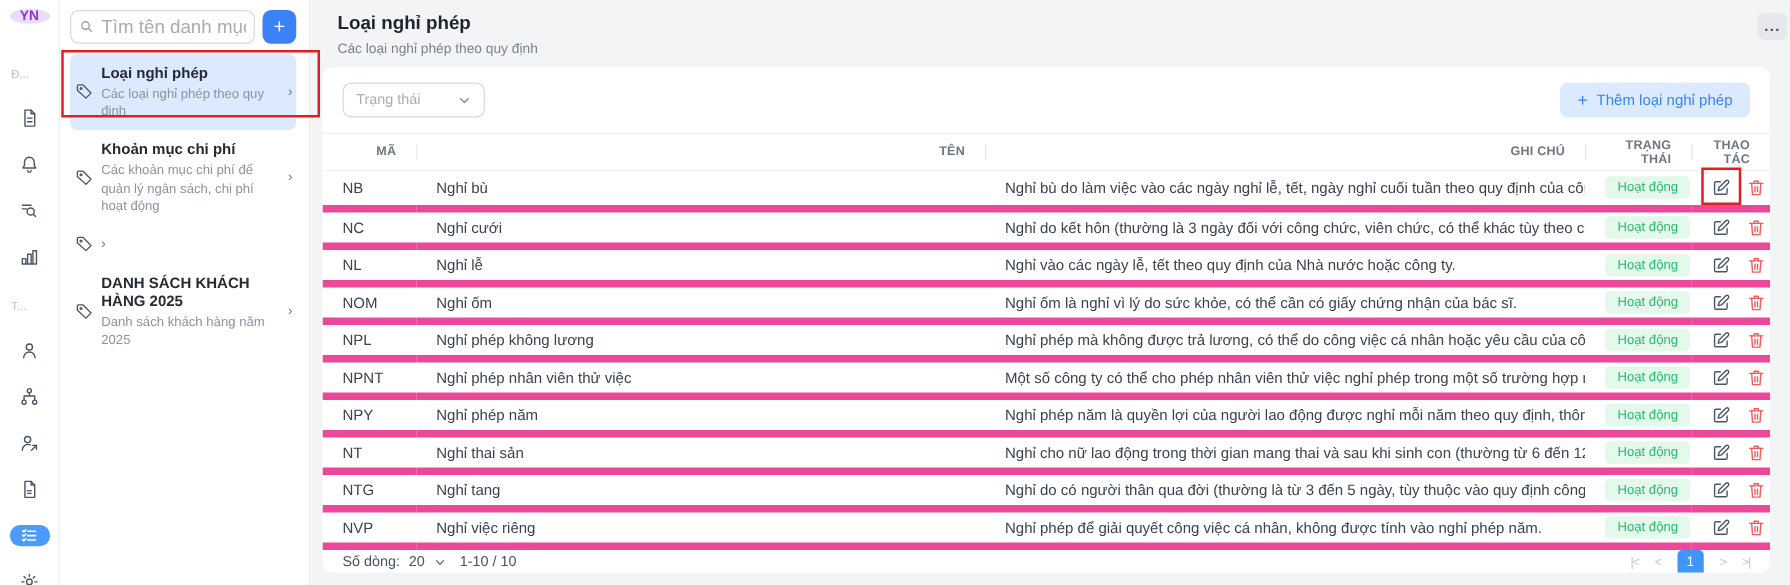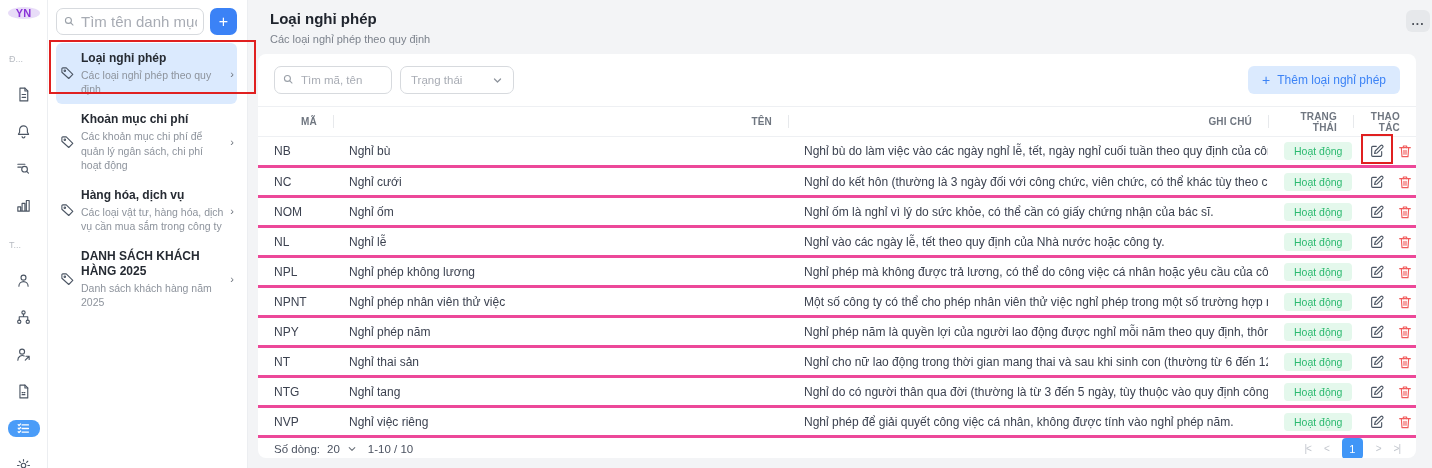--- a/index.html
+++ b/index.html
@@ -65,21 +65,21 @@
              font-size:12px; display:flex; align-items:center; gap:7px; padding:0 14px; cursor:pointer; }
   .add-btn .plus { font-size:14px; }
 
   table { width:100%; border-collapse:collapse; table-layout:fixed; }
   col.c-code { width:75px; } col.c-name { width:455px; } col.c-note { width:480px; }
   col.c-status { width:85px; } col.c-act { width:63px; }
   th { font-size:10px; color:#6f7680; text-align:right; padding:0 16px; height:30px;
        border-top:1px solid #eef0f3; border-bottom:1px solid #eef0f3; font-weight:bold;
        letter-spacing:.2px; position:relative; }
   th + th:before { content:""; position:absolute; left:0; top:8px; bottom:8px; width:1px; background:#e7e9ec; }
-  td { font-size:12px; color:#3c4250; padding:0 16px; height:30px; border-bottom:3px solid #ec4899;
+  td { font-size:12px; color:#3c4250; padding:0 16px; height:30px; border-bottom:6px solid #ec4899;
        white-space:nowrap; overflow:hidden; }
   .badge { display:inline-block; background:#e4f8ec; color:#2cba70; font-size:10.5px;
            padding:3px 10px; border-radius:4px; }
   .icon-btn { display:inline-flex; width:16px; height:16px; vertical-align:middle; cursor:pointer; }
   .icon-btn svg { width:16px; height:16px; }
   .edit { color:#4b5563; margin-right:12px; }
   .del { color:#f15b5b; }
 
   .card-footer { display:flex; justify-content:space-between; align-items:center; padding:0 16px;
                  height:22px; font-size:11.5px; color:#4b5260; }
@@ -208,24 +208,20 @@
         <span class="cat-desc" style="display:block">Các khoản mục chi phí để quản lý ngân sách, chi phí hoạt động</span>
       </span>
       <span class="cat-chevron">›</span>
     </div>
 
     <div class="cat-item">
       <span class="cat-tag-icon"><svg viewBox="0 0 24 24" fill="none" stroke="currentColor" stroke-width="1.7" stroke-linecap="round" stroke-linejoin="round">
             <path d="M3 10V4.5A1.5 1.5 0 0 1 4.5 3H10l10.5 10.5-6.5 6.5L3 10z"></path>
             <circle cx="7.7" cy="7.7" r="1.2"></circle>
           </svg></span>
-      <span class="cat-text">
-        <span class="cat-title" style="display:block">Hàng hóa, dịch vụ</span>
-        <span class="cat-desc" style="display:block">Các loại vật tư, hàng hóa, dịch vụ cần mua sắm trong công ty</span>
-      </span>
       <span class="cat-chevron">›</span>
     </div>
 
     <div class="cat-item">
       <span class="cat-tag-icon"><svg viewBox="0 0 24 24" fill="none" stroke="currentColor" stroke-width="1.7" stroke-linecap="round" stroke-linejoin="round">
             <path d="M3 10V4.5A1.5 1.5 0 0 1 4.5 3H10l10.5 10.5-6.5 6.5L3 10z"></path>
             <circle cx="7.7" cy="7.7" r="1.2"></circle>
           </svg></span>
       <span class="cat-text">
         <span class="cat-title" style="display:block">DANH SÁCH KHÁCH HÀNG 2025</span>
@@ -240,27 +236,20 @@
       <div>
         <div class="page-title">Loại nghỉ phép</div>
         <div class="page-subtitle">Các loại nghỉ phép theo quy định</div>
       </div>
       <button class="more-btn">...</button>
     </div>
 
     <div class="card">
       <div class="toolbar">
         <div class="toolbar-left">
-          <div class="tb-search-wrap">
-            <svg class="tb-search-glyph" viewBox="0 0 24 24" fill="none" stroke="currentColor" stroke-width="2" stroke-linecap="round">
-                <circle cx="10" cy="10" r="5.5"></circle>
-                <path d="M14.5 14.5l4 4"></path>
-              </svg>
-            <input class="tb-search" type="text" placeholder="Tìm mã, tên" style="">
-          </div>
           <div class="tb-select">
             <span>Trạng thái</span>
             <svg viewBox="0 0 18 18" fill="none" stroke="currentColor" stroke-width="2" stroke-linecap="round" stroke-linejoin="round">
                 <polyline points="4 6.5 9 11.5 14 6.5"></polyline>
               </svg>
           </div>
         </div>
         <button class="add-btn">
           <span class="plus">+</span>
           <span>Thêm loại nghỉ phép</span>
@@ -318,42 +307,42 @@
                   </span><span class="icon-btn del">
                     <svg viewBox="0 0 24 24" fill="none" stroke="currentColor" stroke-width="1.7" stroke-linecap="round" stroke-linejoin="round">
                       <path d="M4 7h16"></path>
                       <path d="M9.5 7V4.5h5V7"></path>
                       <path d="M6.5 7l1 13.5h9l1-13.5"></path>
                       <path d="M10.5 11v6M13.5 11v6"></path>
                     </svg>
                   </span></td>
             </tr>
             <tr>
+              <td>NL</td>
+              <td>Nghỉ lễ</td>
+              <td>Nghỉ vào các ngày lễ, tết theo quy định của Nhà nước hoặc công ty.</td>
+              <td><span class="badge">Hoạt động</span></td>
+              <td class="action-cell"><span class="icon-btn edit">
+                    <svg viewBox="0 0 24 24" fill="none" stroke="currentColor" stroke-width="1.7" stroke-linecap="round" stroke-linejoin="round">
+                      <path d="M11 5H5.5A1.5 1.5 0 0 0 4 6.5v12A1.5 1.5 0 0 0 5.5 20h12a1.5 1.5 0 0 0 1.5-1.5V13"></path>
+                      <path d="M17.8 3.7a2 2 0 0 1 2.8 2.8L12.2 14.9l-3.8.9.9-3.8z"></path>
+                    </svg>
+                  </span><span class="icon-btn del">
+                    <svg viewBox="0 0 24 24" fill="none" stroke="currentColor" stroke-width="1.7" stroke-linecap="round" stroke-linejoin="round">
+                      <path d="M4 7h16"></path>
+                      <path d="M9.5 7V4.5h5V7"></path>
+                      <path d="M6.5 7l1 13.5h9l1-13.5"></path>
+                      <path d="M10.5 11v6M13.5 11v6"></path>
+                    </svg>
+                  </span></td>
+            </tr>
+            <tr>
               <td>NOM</td>
               <td>Nghỉ ốm</td>
               <td>Nghỉ ốm là nghỉ vì lý do sức khỏe, có thể cần có giấy chứng nhận của bác sĩ.</td>
-              <td><span class="badge">Hoạt động</span></td>
-              <td class="action-cell"><span class="icon-btn edit">
-                    <svg viewBox="0 0 24 24" fill="none" stroke="currentColor" stroke-width="1.7" stroke-linecap="round" stroke-linejoin="round">
-                      <path d="M11 5H5.5A1.5 1.5 0 0 0 4 6.5v12A1.5 1.5 0 0 0 5.5 20h12a1.5 1.5 0 0 0 1.5-1.5V13"></path>
-                      <path d="M17.8 3.7a2 2 0 0 1 2.8 2.8L12.2 14.9l-3.8.9.9-3.8z"></path>
-                    </svg>
-                  </span><span class="icon-btn del">
-                    <svg viewBox="0 0 24 24" fill="none" stroke="currentColor" stroke-width="1.7" stroke-linecap="round" stroke-linejoin="round">
-                      <path d="M4 7h16"></path>
-                      <path d="M9.5 7V4.5h5V7"></path>
-                      <path d="M6.5 7l1 13.5h9l1-13.5"></path>
-                      <path d="M10.5 11v6M13.5 11v6"></path>
-                    </svg>
-                  </span></td>
-            </tr>
-            <tr>
-              <td>NL</td>
-              <td>Nghỉ lễ</td>
-              <td>Nghỉ vào các ngày lễ, tết theo quy định của Nhà nước hoặc công ty.</td>
               <td><span class="badge">Hoạt động</span></td>
               <td class="action-cell"><span class="icon-btn edit">
                     <svg viewBox="0 0 24 24" fill="none" stroke="currentColor" stroke-width="1.7" stroke-linecap="round" stroke-linejoin="round">
                       <path d="M11 5H5.5A1.5 1.5 0 0 0 4 6.5v12A1.5 1.5 0 0 0 5.5 20h12a1.5 1.5 0 0 0 1.5-1.5V13"></path>
                       <path d="M17.8 3.7a2 2 0 0 1 2.8 2.8L12.2 14.9l-3.8.9.9-3.8z"></path>
                     </svg>
                   </span><span class="icon-btn del">
                     <svg viewBox="0 0 24 24" fill="none" stroke="currentColor" stroke-width="1.7" stroke-linecap="round" stroke-linejoin="round">
                       <path d="M4 7h16"></path>
                       <path d="M9.5 7V4.5h5V7"></path>

